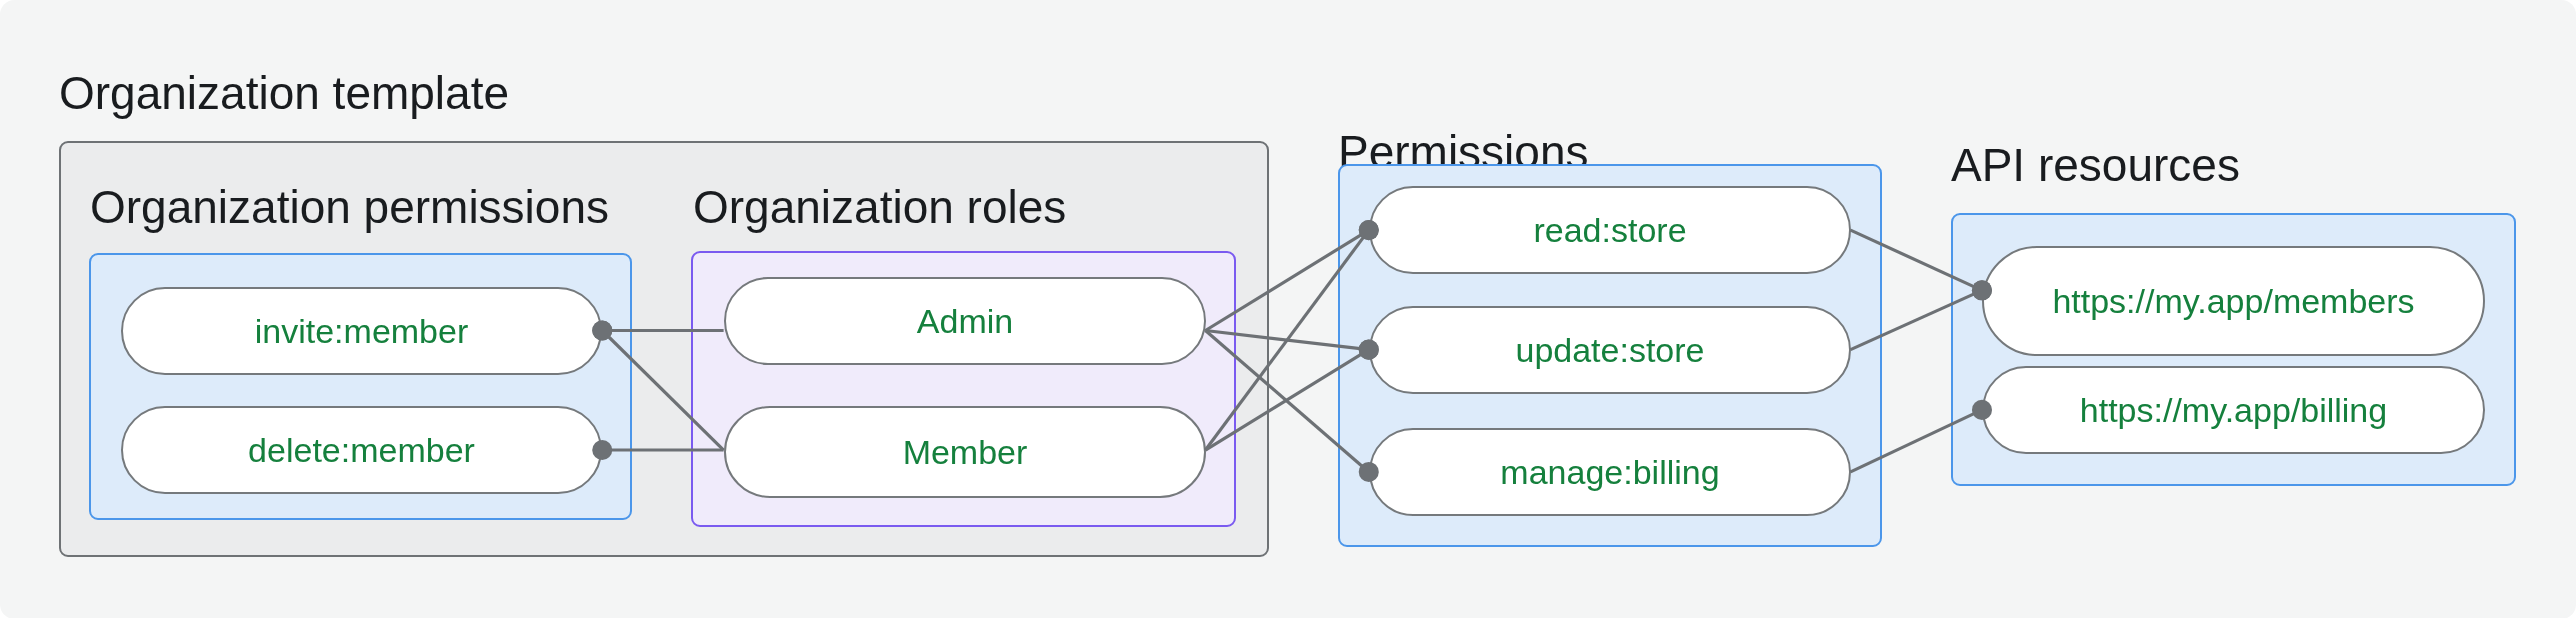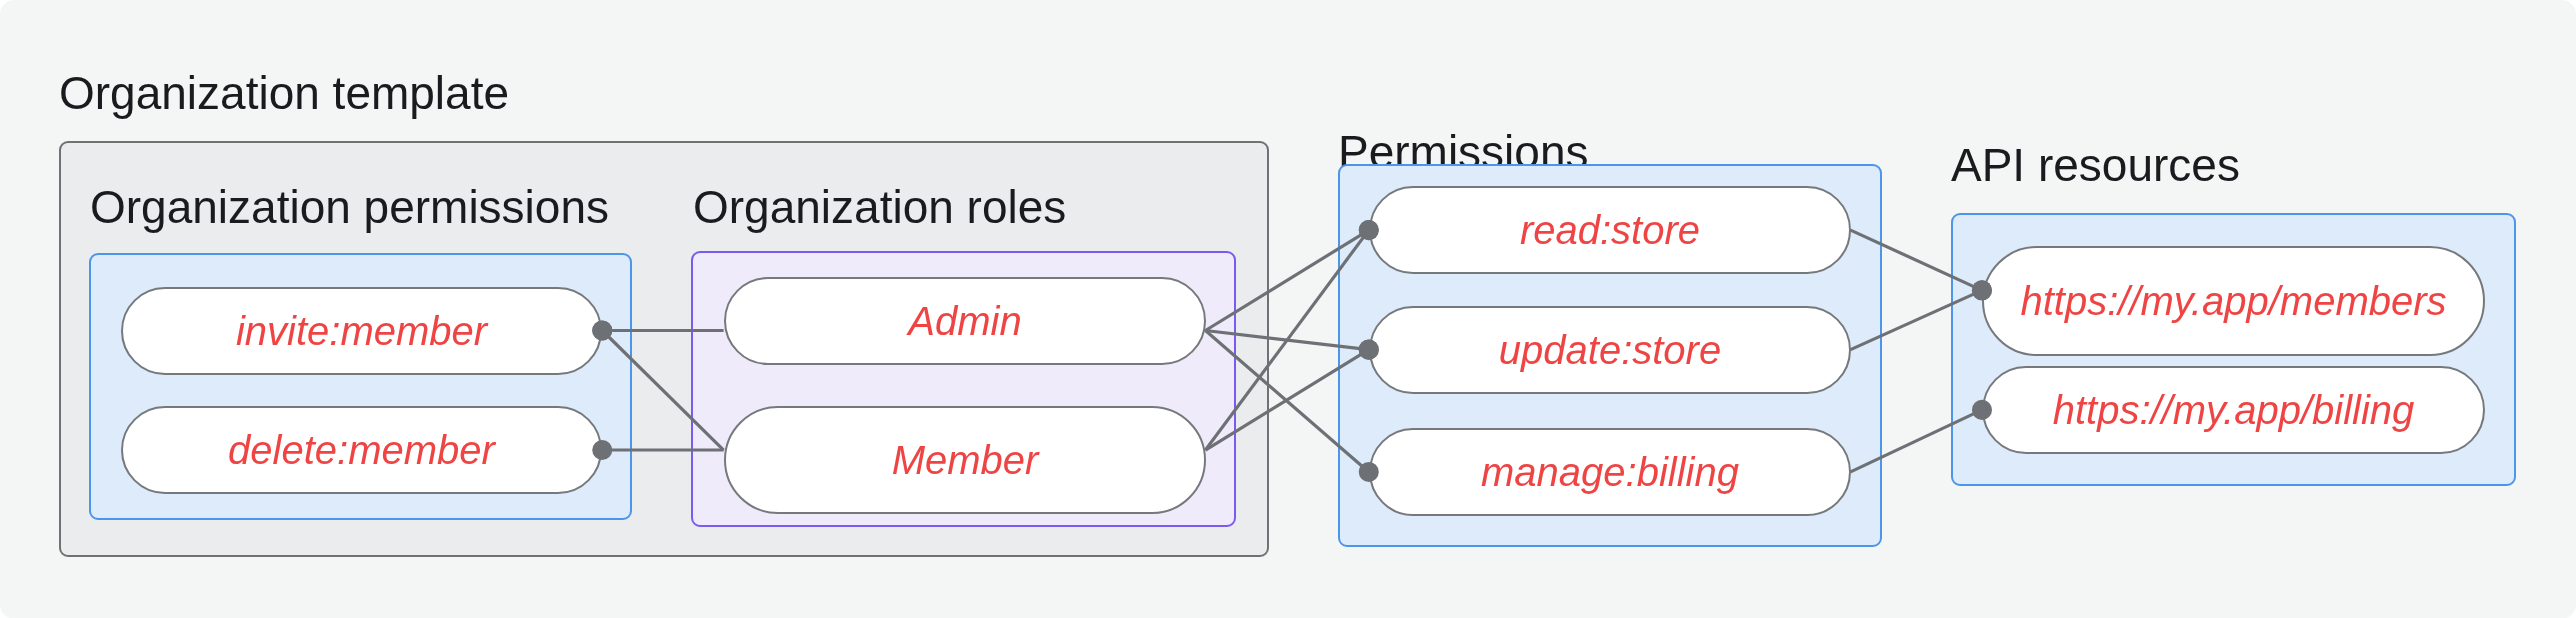--- a/index.html
+++ b/index.html
@@ -13,42 +13,42 @@
     white-space:nowrap;letter-spacing:0;
   }
   .box{position:absolute;border-radius:9px;box-sizing:border-box;}
   .box.gray{background:#ebeced;border:2.7px solid #6e7275;}
   .box.blue{background:#ddebfa;border:2.7px solid #4b96ea;}
   .box.purple{background:#f0ebfb;border:2.7px solid #7a5af0;}
   .pill{
     position:absolute;background:#ffffff;border:2.7px solid #75797c;
     border-radius:912px;box-sizing:border-box;
     display:flex;align-items:center;justify-content:center;
-    font-size:40px;color:#ef4444;white-space:nowrap;font-style:italic;
+    font-size:34px;color:#15803d;white-space:nowrap;
   }
   #edges{position:absolute;inset:0;width:100%;height:100%;pointer-events:none;}
 </style>
 </head>
 <body>
 
 <div id="stage">
 
   <div class="label" style="left:59px;top:67px;">Organization template</div>
 
   <div class="box gray" style="left:59px;top:141px;width:1210px;height:416px;"></div>
 
   <div class="label" style="left:90px;top:181px;text-align:right;">Organization permissions</div>
   <div class="box blue" style="left:89px;top:253px;width:543px;height:267px;"></div>
   <div class="pill" style="left:121px;top:287px;width:481px;height:88px;">invite:member</div>
   <div class="pill" style="left:121px;top:406px;width:481px;height:88px;">delete:member</div>
 
   <div class="label" style="left:693px;top:181px;">Organization roles</div>
   <div class="box purple" style="left:691px;top:251px;width:545px;height:276px;"></div>
   <div class="pill" style="left:724px;top:277px;width:482px;height:88px;">Admin</div>
-  <div class="pill" style="left:724px;top:406px;width:482px;height:108px;">Member</div>
+  <div class="pill" style="left:724px;top:406px;width:482px;height:92px;">Member</div>
 
   <div class="label" style="left:1338px;top:86px;margin-top:40px;">Permissions</div>
   <div class="box blue" style="left:1338px;top:164px;width:544px;height:383px;"></div>
   <div class="pill" style="left:1369px;top:186px;width:482px;height:88px;">read:store</div>
   <div class="pill" style="left:1369px;top:428px;width:482px;height:88px;">manage:billing</div>
   <div class="pill" style="left:1369px;top:306px;width:482px;height:88px;">update:store</div>
 
   <div class="label" style="left:1951px;top:139px;">API resources</div>
   <div class="box blue" style="left:1951px;top:213px;width:565px;height:273px;"></div>
   <div class="pill" style="left:1982px;top:246px;width:503px;height:110px;">https://my.app/members</div>

